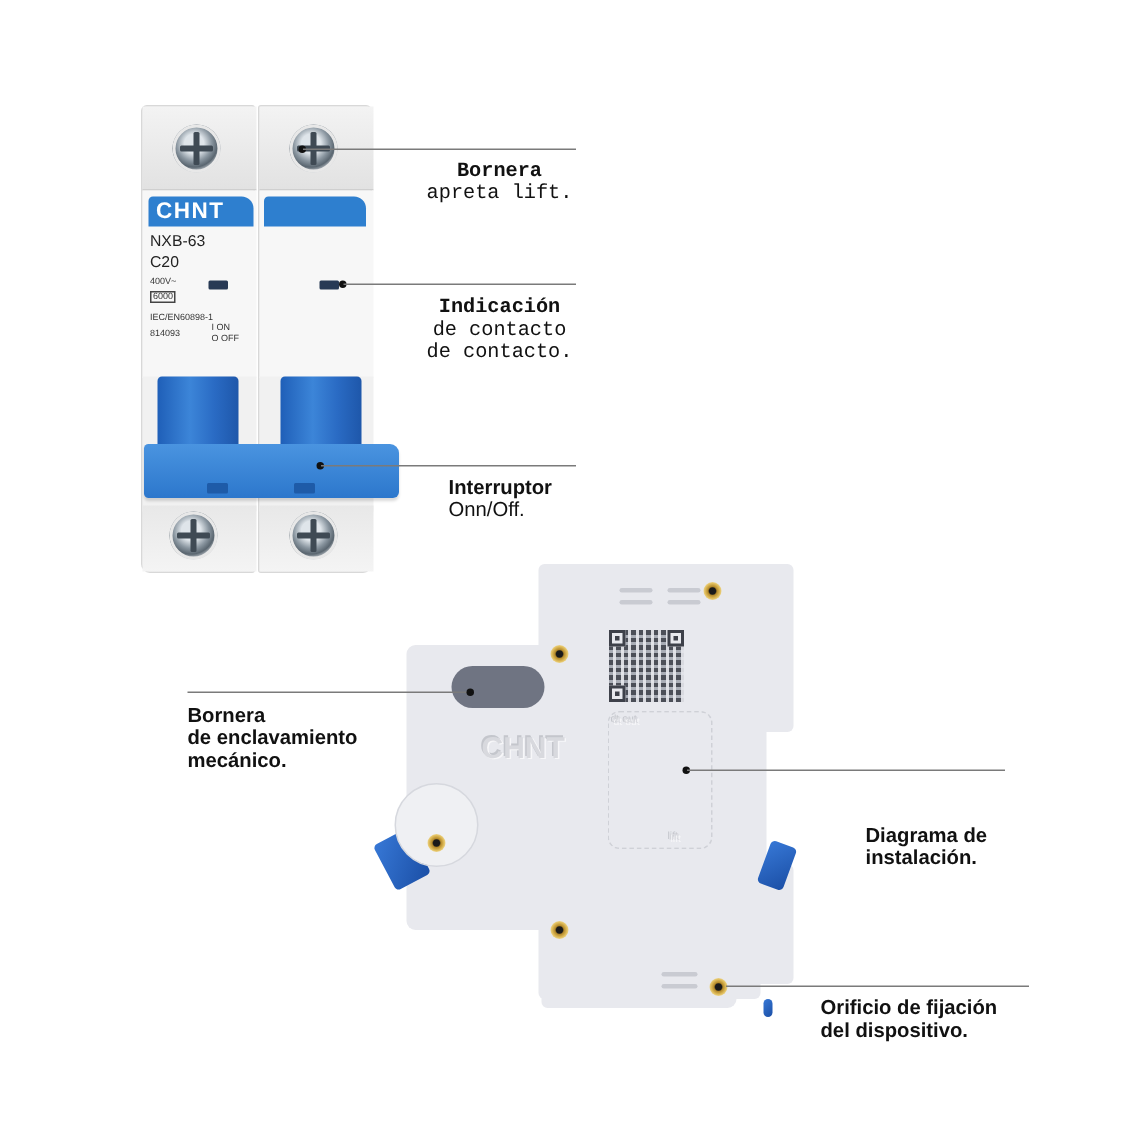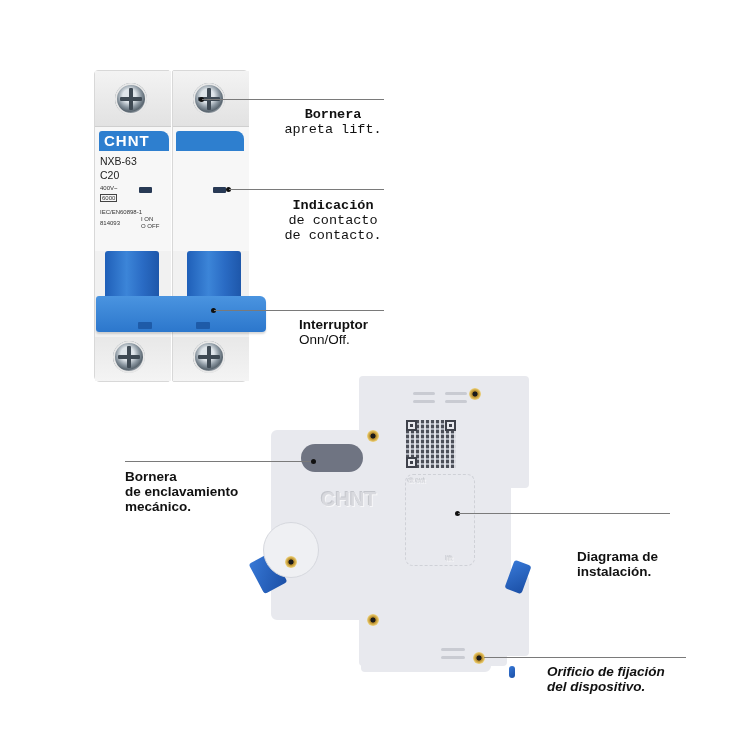--- a/index.html
+++ b/index.html
@@ -183,16 +183,16 @@
   <span class="t">Bornera</span>
   <span class="t">de enclavamiento</span>
   <span class="t">mecánico.</span>
 </div>
 
 <div class="label" style="left:577px; top:523px; width:110px;margin-top:26px;">
   <span class="t">Diagrama de</span>
   <span class="t">instalación.</span>
 </div>
 
-<div class="label" style="left:547px; top:664px; width:150px;font-style:italic;">
+<div class="label" style="left:547px; top:664px; width:150px;">
   <span class="t">Orificio de fijación</span>
   <span class="t">del dispositivo.</span>
 </div>
 
 </body></html>

